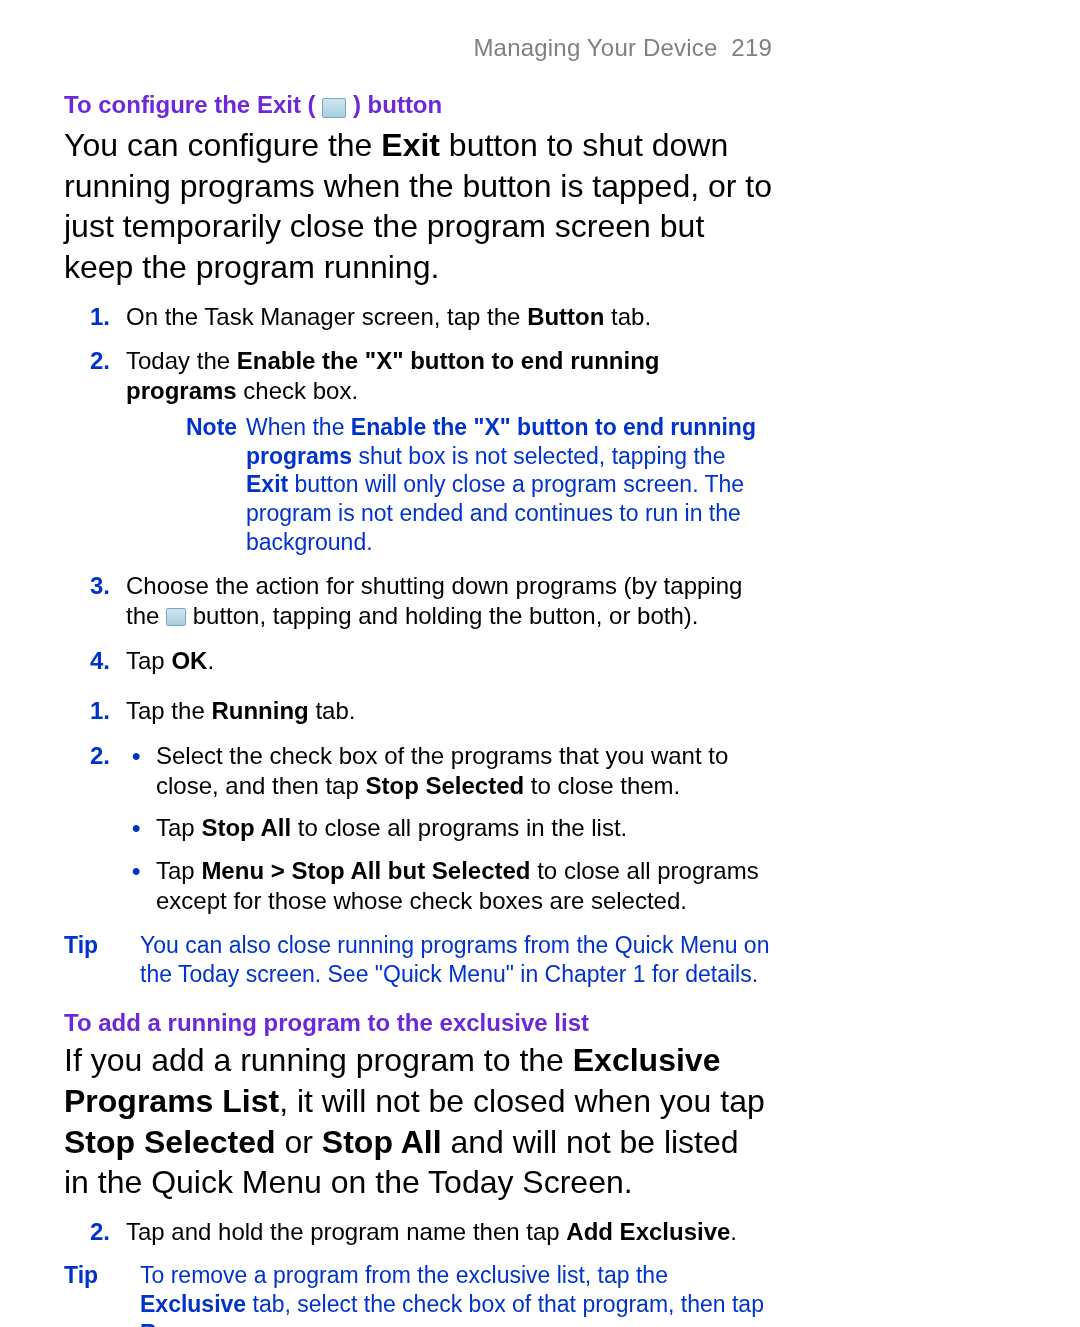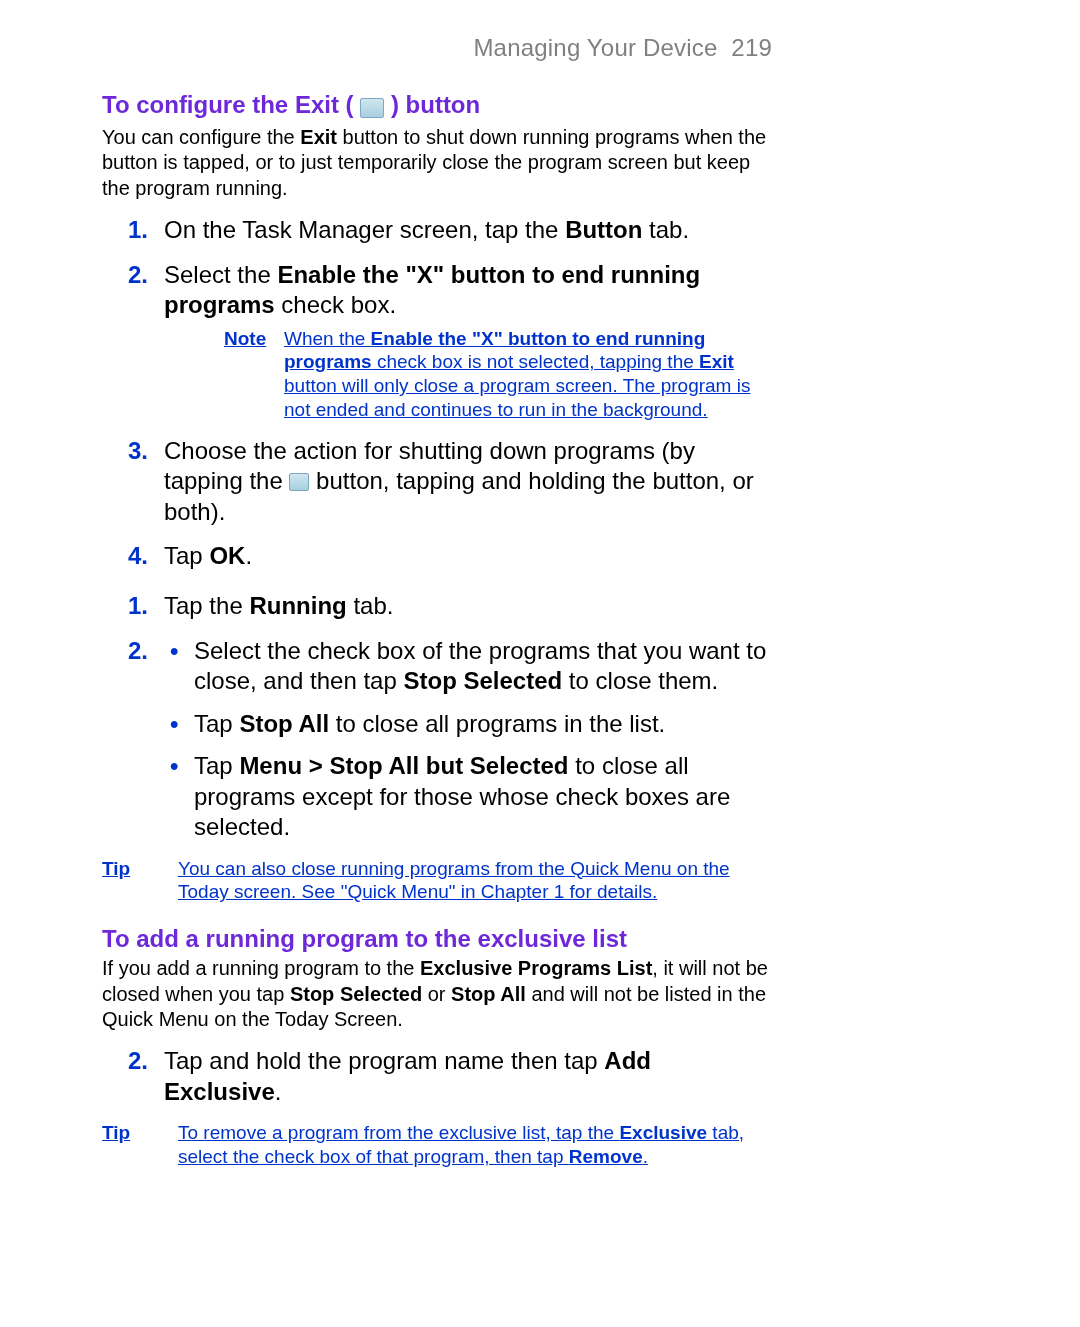--- a/index.html
+++ b/index.html
@@ -6,21 +6,21 @@
     margin: 0;
     padding: 0;
     background: #fff;
     font-family: "Segoe UI", "Myriad Pro", Arial, sans-serif;
     color: #000;
   }
   .page {
     width: 892px;
     height: 1327px;
     box-sizing: border-box;
-    padding: 34px 120px 40px 102px;
+    padding: 34px 120px 40px 64px;
     position: relative;
   }
   .running-head {
     text-align: right;
     font-size: 24px;
     color: #808080;
     margin-bottom: 28px;
     letter-spacing: 0.2px;
   }
   .subhead {
@@ -28,21 +28,21 @@
     font-weight: bold;
     color: #6d28d9;
     margin: 0 0 2px 0;
     line-height: 1.25;
   }
   .subhead .icon-slot {
     display: inline-block;
     vertical-align: -3px;
   }
   .body-text {
-    font-size: 20px;
+    font-size: 32px;
     line-height: 1.27;
     margin: 0 0 14px 0;
   }
   ol.steps {
     list-style: none;
     margin: 0 0 14px 0;
     padding: 0 0 0 60px;
   }
   ol.steps > li {
     position: relative;
@@ -53,25 +53,24 @@
   }
   ol.steps > li::before {
     content: attr(data-num) ".";
     position: absolute;
     left: -34px;
     font-weight: bold;
     color: #0033cc;
   }
   .note-block, .tip-block {
     display: flex;
-    font-size: 19px;
+    font-size: 23px;
     line-height: 1.25;
     color: #0033cc;
     margin: 6px 0 14px 0;
-    text-decoration: underline;
   }
   .note-block .label, .tip-block .label {
     font-weight: bold;
     flex: 0 0 auto;
   }
   .note-inside {
     margin-left: 60px;
     margin-top: 6px;
   }
   .note-inside .label { width: 60px; }
@@ -127,25 +126,25 @@
       <span>) button</span>
     </p>
     <p class="body-text">
       <span>You can configure the </span><span class="b">Exit</span><span> button to shut down running programs when the button is tapped, or to just temporarily close the program screen but keep the program running.</span>
     </p>
     <ol class="steps">
       <li data-num="1">
         <span>On the Task Manager screen, tap the </span><span class="b">Button</span><span> tab.</span>
       </li>
       <li data-num="2">
-        <span>Select the </span><span class="b">Enable the "X" button to end running programs</span><span> check box.</span>
+        <span>Today the </span><span class="b">Enable the "X" button to end running programs</span><span> check box.</span>
         <div class="note-block note-inside">
           <div class="label">Note</div>
           <div class="note-body">
-            <span>When the </span><span class="b">Enable the "X" button to end running programs</span><span> check box is not selected, tapping the </span><span class="b">Exit</span><span> button will only close a program screen. The program is not ended and continues to run in the background.</span>
+            <span>When the </span><span class="b">Enable the "X" button to end running programs</span><span> shut box is not selected, tapping the </span><span class="b">Exit</span><span> button will only close a program screen. The program is not ended and continues to run in the background.</span>
           </div>
         </div>
       </li>
       <li data-num="3">
         <span>Choose the action for shutting down programs (by tapping the </span><span class="exit-icon small"></span><span> button, tapping and holding the button, or both).</span>
       </li>
       <li data-num="4">
         <span>Tap </span><span class="b">OK</span><span>.</span>
       </li>
     </ol>

